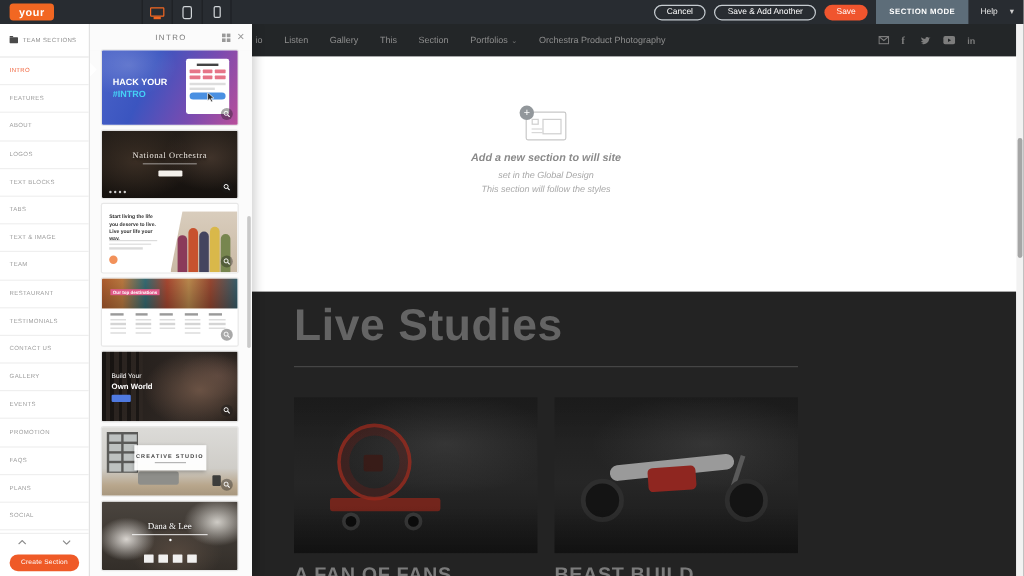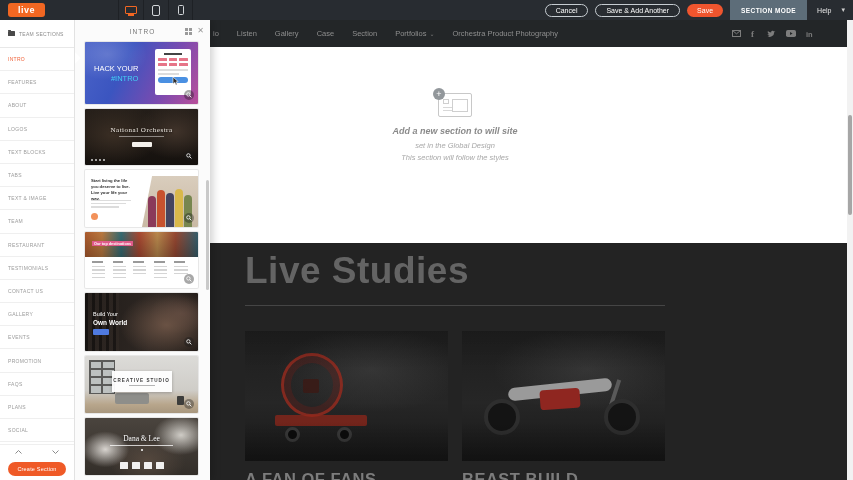--- a/index.html
+++ b/index.html
@@ -47,21 +47,21 @@
   .grid-icon i { background:#9a9a9a; }
   .x-icon { color:#9a9a9a; font-size:8px; line-height:1; }
   .thumb-list { position:absolute; top:22px; left:10px; width:113px; }
   .thumb { position:relative; width:113px; margin-bottom:5px; border-radius:1px; overflow:hidden; box-shadow:0 0 0 1px rgba(0,0,0,0.08); cursor:pointer; }
   .mag { position:absolute; right:4px; bottom:4px; width:10px; height:10px; border-radius:50%; background:rgba(25,25,25,0.38); display:flex; align-items:center; justify-content:center; }
   .panel-scroll { position:absolute; right:1px; top:160px; width:3px; height:110px; background:#c9c9c9; border-radius:2px; }
 
   
   .t1 { height:62px; background:linear-gradient(115deg,#4a63c8 0%,#3b55c0 35%,#7a4bb0 70%,#b84f9a 100%); }
   .t1::before { content:""; position:absolute; inset:0; background:radial-gradient(ellipse 50% 60% at 20% 20%, rgba(255,255,255,0.18), transparent 70%); }
-  .t1-txt { position:absolute; left:9px; top:22px; font-weight:normal; font-size:7.5px; color:#fff; line-height:1.35;text-align:right; }
+  .t1-txt { position:absolute; left:9px; top:22px; font-weight:bold; font-size:7.5px; color:#fff; line-height:1.35; }
   .t1-txt .cy { color:#45d0f5; }
   .t1-card { position:absolute; right:7px; top:7px; width:36px; height:46px; background:#fff; border-radius:2px; padding:3px; }
   .t1-card .hd { height:2px; background:#444; width:18px; margin:1px auto 3px; }
   .t1-grid { display:grid; grid-template-columns:1fr 1fr 1fr; gap:2px; margin-bottom:3px; }
   .t1-grid i { height:3px; background:#e0526a; opacity:0.8; border-radius:0.5px; }
   .t1-line { height:1.5px; background:#ddd; margin-bottom:2.5px; }
   .t1-btn { height:6px; background:#4a90e2; border-radius:3px; margin-top:2px; position:relative; }
   .cursor-ic { position:absolute; right:9px; bottom:-3px; }
 
   
@@ -173,21 +173,21 @@
     <span class="nav-item">
         <span>io</span>
       </span>
     <span class="nav-item">
         <span>Listen</span>
       </span>
     <span class="nav-item">
         <span>Gallery</span>
       </span>
     <span class="nav-item">
-        <span>Case</span>
+        <span>This</span>
       </span>
     <span class="nav-item">
         <span>Section</span>
       </span>
     <span class="nav-item">
         <span>Portfolios</span>
         <span class="nav-caret">⌄</span>
       </span>
     <span class="nav-item">
         <span>Orchestra Product Photography</span>
@@ -264,21 +264,21 @@
           </div>
           <div class="cs-head">BEAST BUILD</div>
 
         </div>
       </div>
     </div>
   </div>
 </div>
 
 <div class="topbar">
-  <div class="logo">live</div>
+  <div class="logo">your</div>
   <div class="devices">
     <div class="dev-cell">
         <span class="ic-desktop"></span>
       </div>
     <div class="dev-cell">
         <span class="ic-tablet"></span>
       </div>
     <div class="dev-cell">
         <span class="ic-mobile"></span>
       </div>

